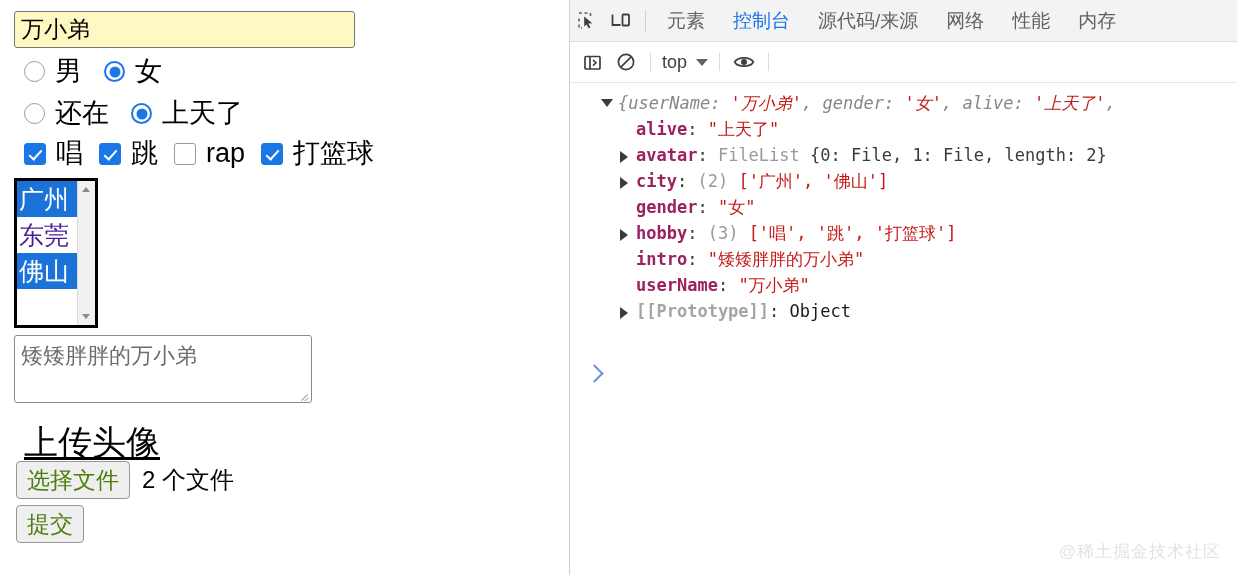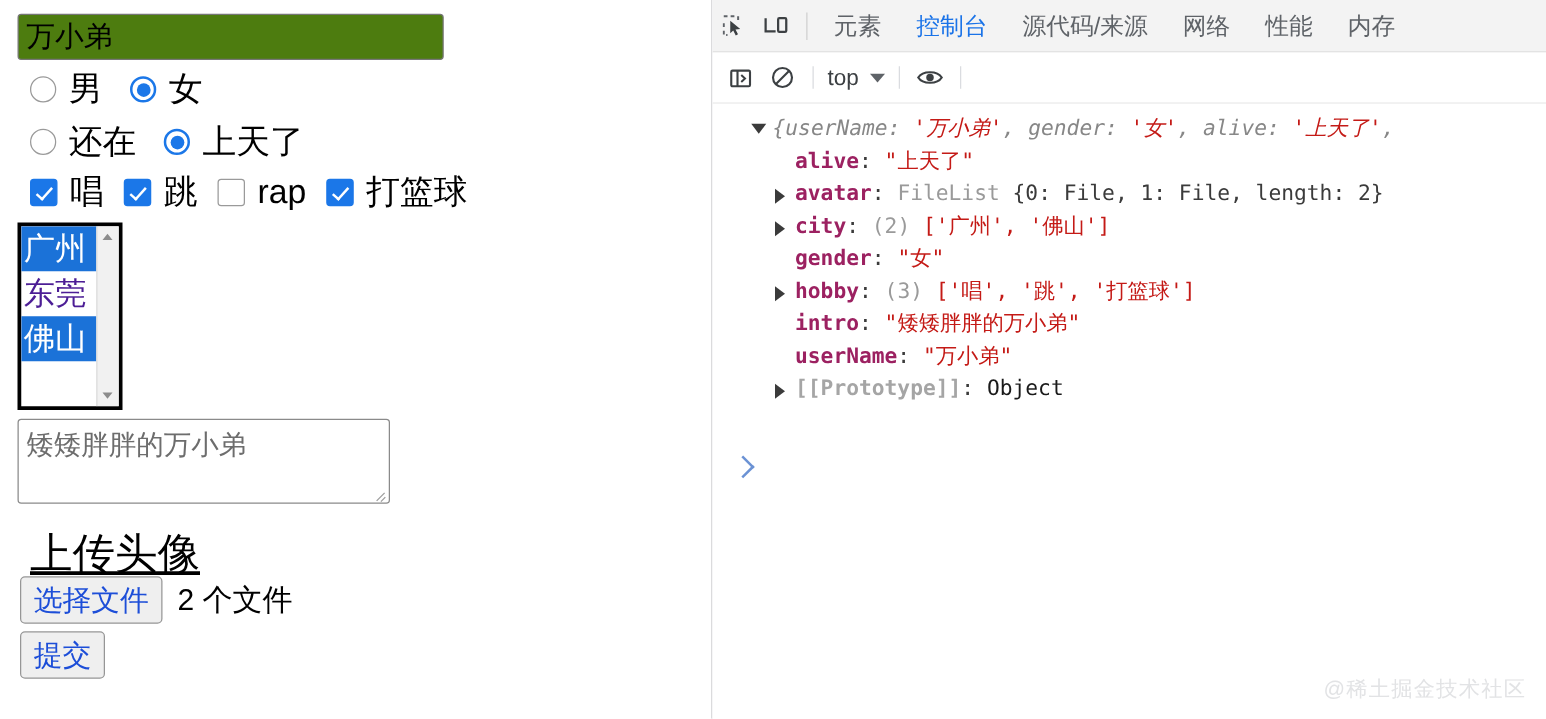--- a/index.html
+++ b/index.html
@@ -11,21 +11,21 @@
   .root{position:relative;width:1237px;height:575px;}
 
   
   .page-pane{position:absolute;left:0;top:0;width:570px;height:575px;background:#fff;overflow:hidden;}
   .pane-divider{position:absolute;left:569px;top:0;width:1px;height:575px;background:#cfd0d2;}
 
   .form{position:absolute;left:0;top:0;width:570px;}
 
   .name-input{
     position:absolute;left:14px;top:11px;width:341px;height:37px;box-sizing:border-box;
-    border:1px solid #767676;border-radius:3px;background:#4d7c0f;
+    border:1px solid #767676;border-radius:3px;background:#fef9c3;
     font-family:"Liberation Sans","DejaVu Sans",sans-serif;font-size:23px;color:#000;
     padding:0 6px;line-height:35px;outline:none;
   }
 
   .opt-row{position:absolute;display:flex;align-items:center;}
   .row-gender{left:24px;top:58px;}
   .row-alive{left:24px;top:100px;}
   .row-hobby{left:24px;top:140px;}
 
   .radio{
@@ -91,21 +91,21 @@
 
   .upload-title{
     position:absolute;left:24px;top:420px;font-size:34px;color:#000;
     text-decoration:underline;text-underline-offset:3px;
     font-family:"Liberation Sans","DejaVu Sans",sans-serif;
   }
 
   .file-row{position:absolute;left:16px;top:461px;display:flex;align-items:center;}
   .btn{
     box-sizing:border-box;background:#efefef;border:1px solid #969696;border-radius:4px;
-    font-size:23px;color:#1d4ed8;padding:4px 10px;line-height:28px;
+    font-size:23px;color:#4d7c0f;padding:4px 10px;line-height:28px;
     font-family:"Liberation Sans","DejaVu Sans",sans-serif;cursor:default;
   }
   .file-count{font-size:24px;color:#000;margin-left:12px;white-space:nowrap;}
   .submit-row{position:absolute;left:16px;top:505px;}
 
   
   .devtools{position:absolute;left:570px;top:0;width:667px;height:575px;background:#fff;overflow:hidden;}
 
   .dt-tabbar{
     position:relative;height:41px;background:#f3f3f3;border-bottom:1px solid #dedede;

